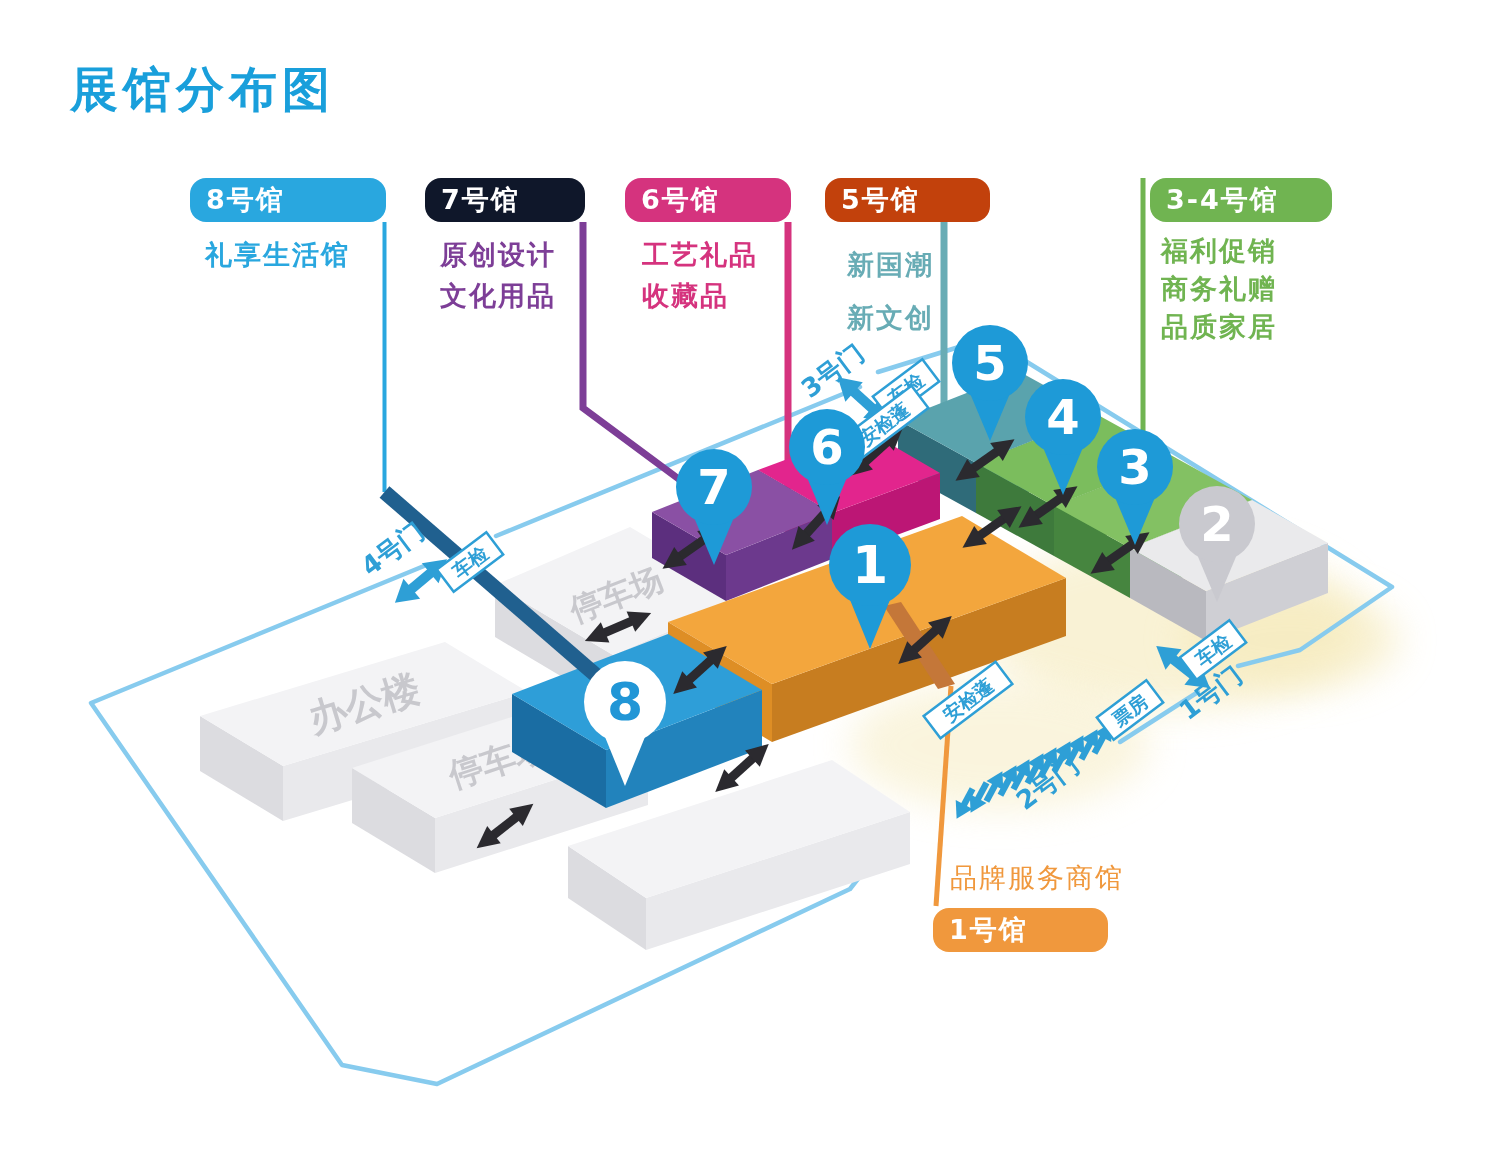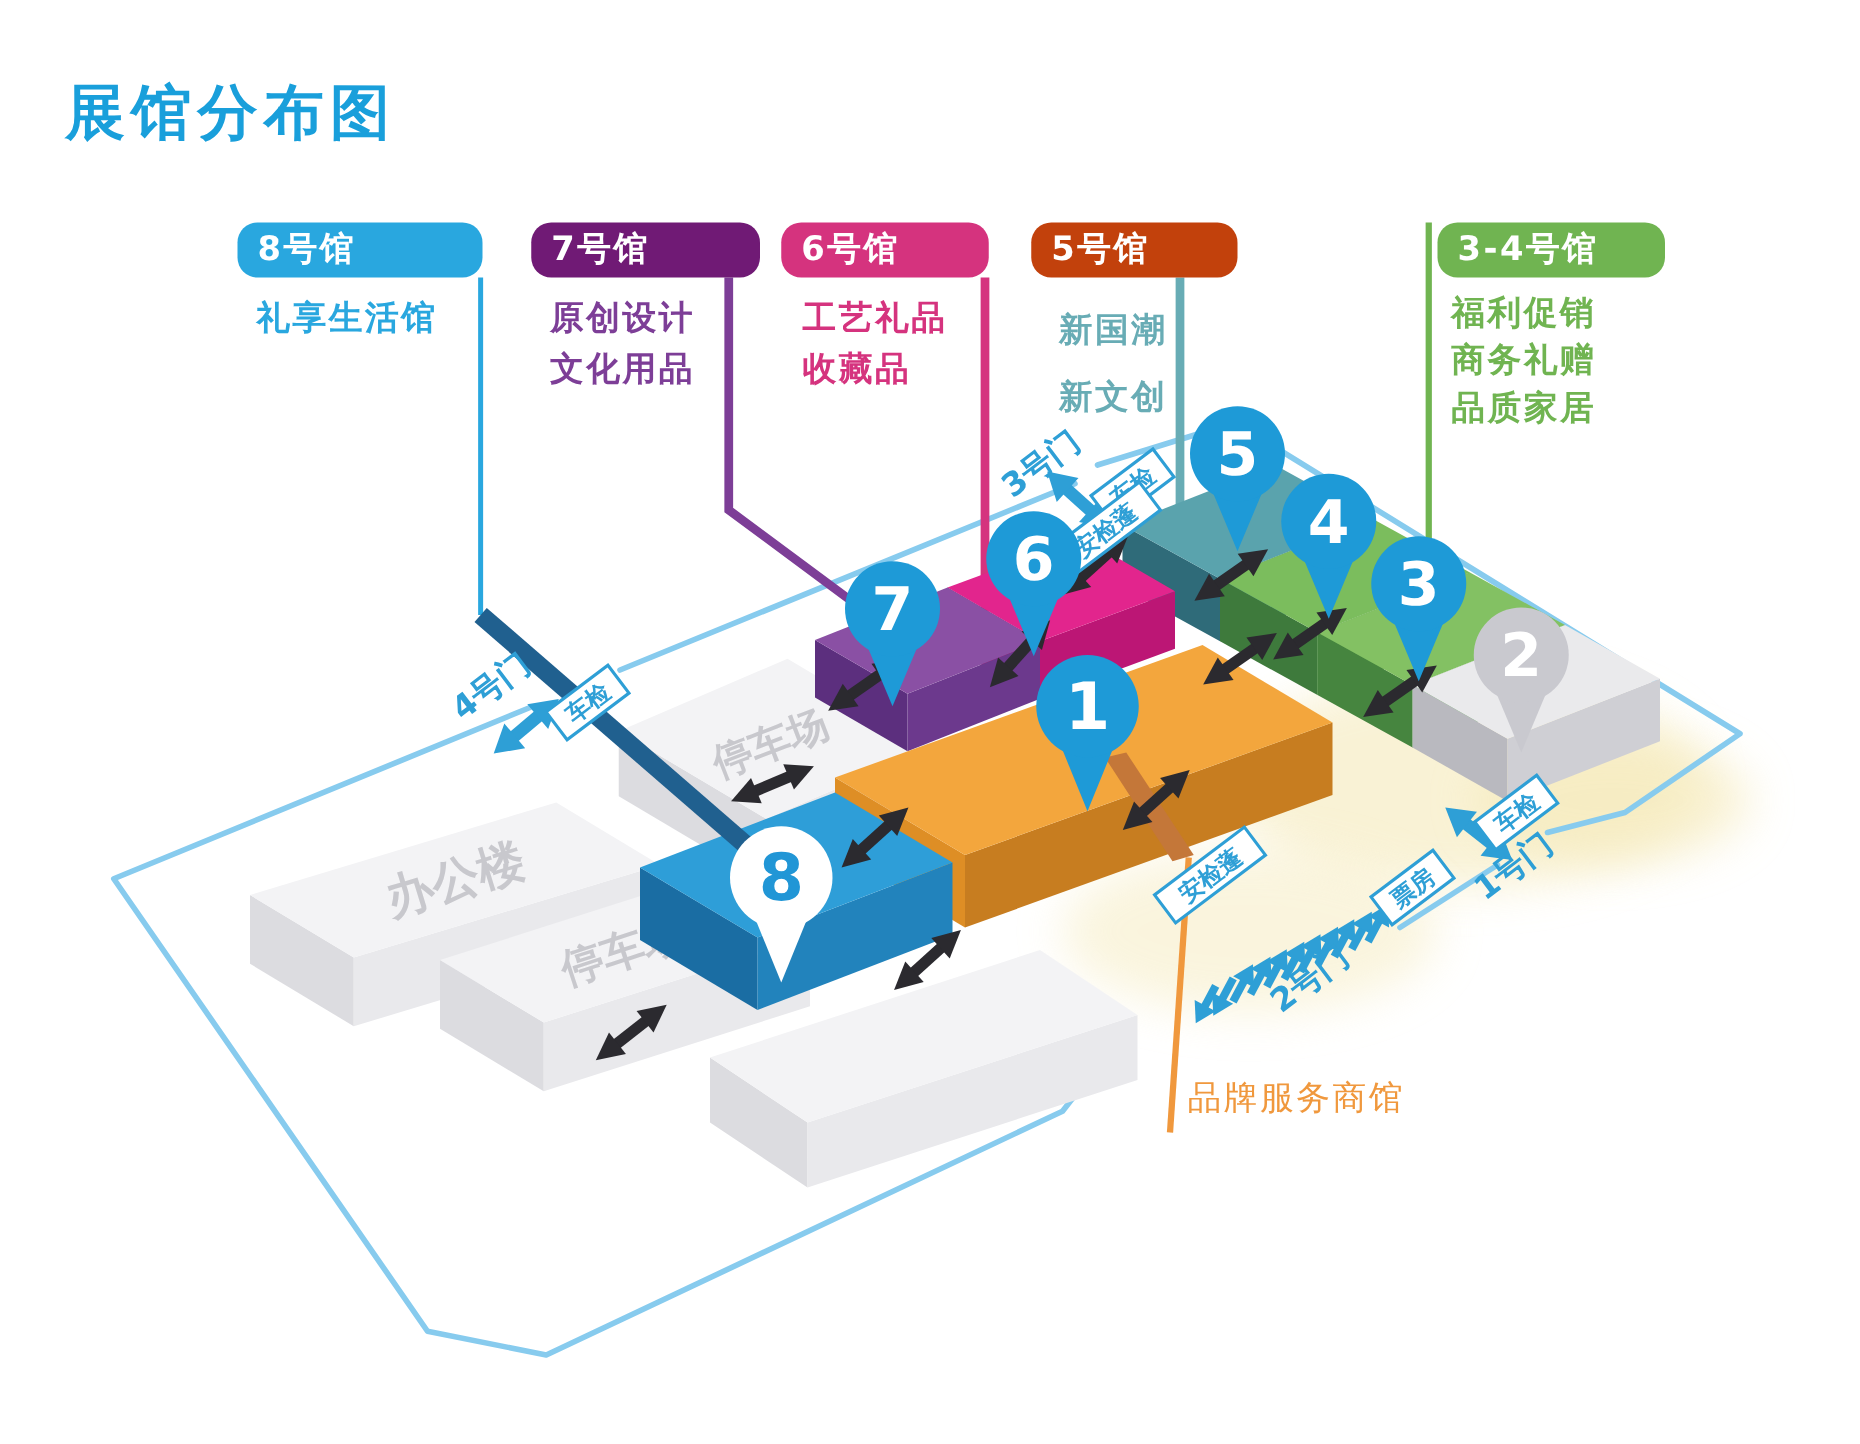--- a/index.html
+++ b/index.html
@@ -3,31 +3,31 @@
 <meta charset="utf-8">
 <style>
   html,body{margin:0;padding:0;background:#ffffff;}
   #stage{
     position:relative;width:1488px;height:1155px;overflow:hidden;background:#ffffff;
     font-family:"DejaVu Sans","Liberation Sans",sans-serif;
   }
   #map-svg{position:absolute;left:0;top:0;}
   .abs{position:absolute;}
   #page-title{
-    left:52px;top:58px;font-size:48px;font-weight:700;color:#199FDB;letter-spacing:5px;
+    left:70px;top:58px;font-size:48px;font-weight:700;color:#199FDB;letter-spacing:5px;
   }
   .legend-box{
     height:44px;line-height:44px;padding-left:16px;box-sizing:border-box;
     color:#ffffff;font-size:27px;font-weight:700;letter-spacing:2px;border-radius:16px;
   }
   .legend-desc{font-weight:700;font-size:27px;letter-spacing:2px;}
   .legend-desc div{white-space:nowrap;}
   #legend8-box{left:190px;top:178px;width:196px;background:#29A7DF;}
   #legend8-desc{left:205px;top:234px;color:#29A7DF;line-height:41px;}
-  #legend7-box{left:425px;top:178px;width:183px;background:#701a75;}
+  #legend7-box{left:425px;top:178px;width:160px;background:#0f172a;}
   #legend7-desc{left:440px;top:234px;color:#7D3E97;line-height:41px;}
   #legend6-box{left:625px;top:178px;width:166px;background:#D5337E;}
   #legend6-desc{left:642px;top:234px;color:#D5337E;line-height:41px;}
   #legend5-box{left:825px;top:178px;width:165px;background:#c2410c;}
   #legend5-desc{left:847px;top:238px;color:#68ACB5;line-height:53px;}
   #legend34-box{left:1150px;top:178px;width:182px;background:#70B451;}
   #legend34-desc{left:1161px;top:234px;color:#70B451;line-height:38px;font-family:Liberation Mono, monospace;}
   #hall1-desc{left:950px;top:860px;color:#F0983D;font-size:27px;font-weight:400;letter-spacing:2px;}
   #hall1-box{left:933px;top:908px;width:175px;background:#F0983D;}
 </style>
@@ -375,14 +375,17 @@
 <div id="legend34-box" class="abs legend-box">
   <span>3-4号馆</span>
 </div>
 <div id="legend34-desc" class="abs legend-desc">
   <div>福利促销</div>
   <div>商务礼赠</div>
   <div>品质家居</div>
 </div>
 
 <div id="hall1-desc" class="abs">品牌服务商馆</div>
+<div id="hall1-box" class="abs legend-box">
+  <span>1号馆</span>
+</div>
 
 </div>
 
 </body></html>

